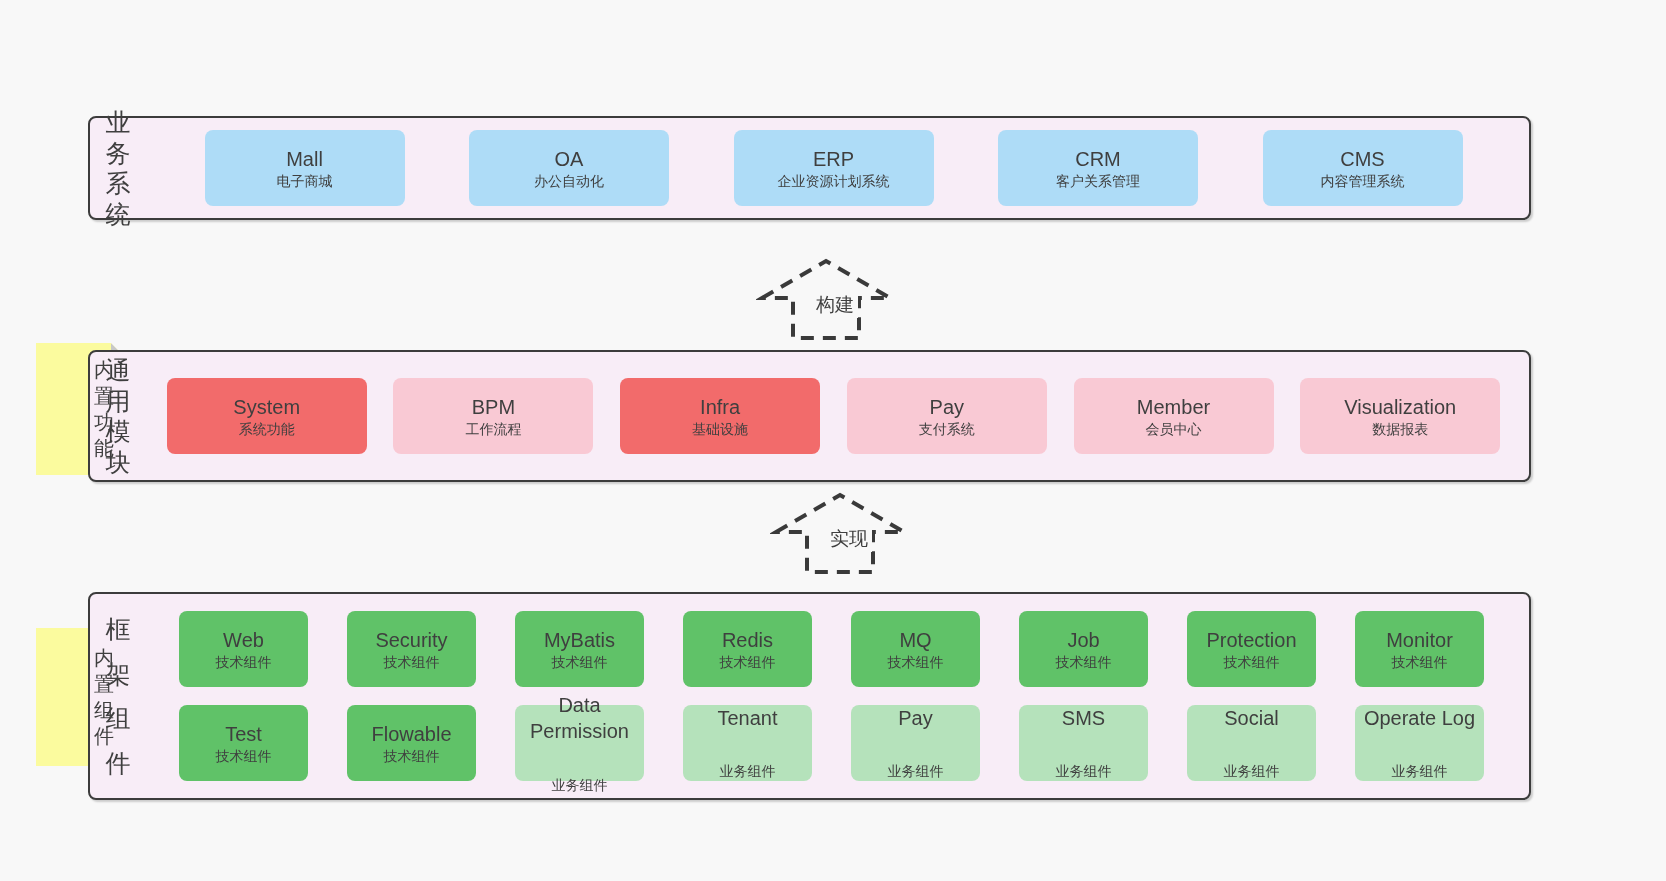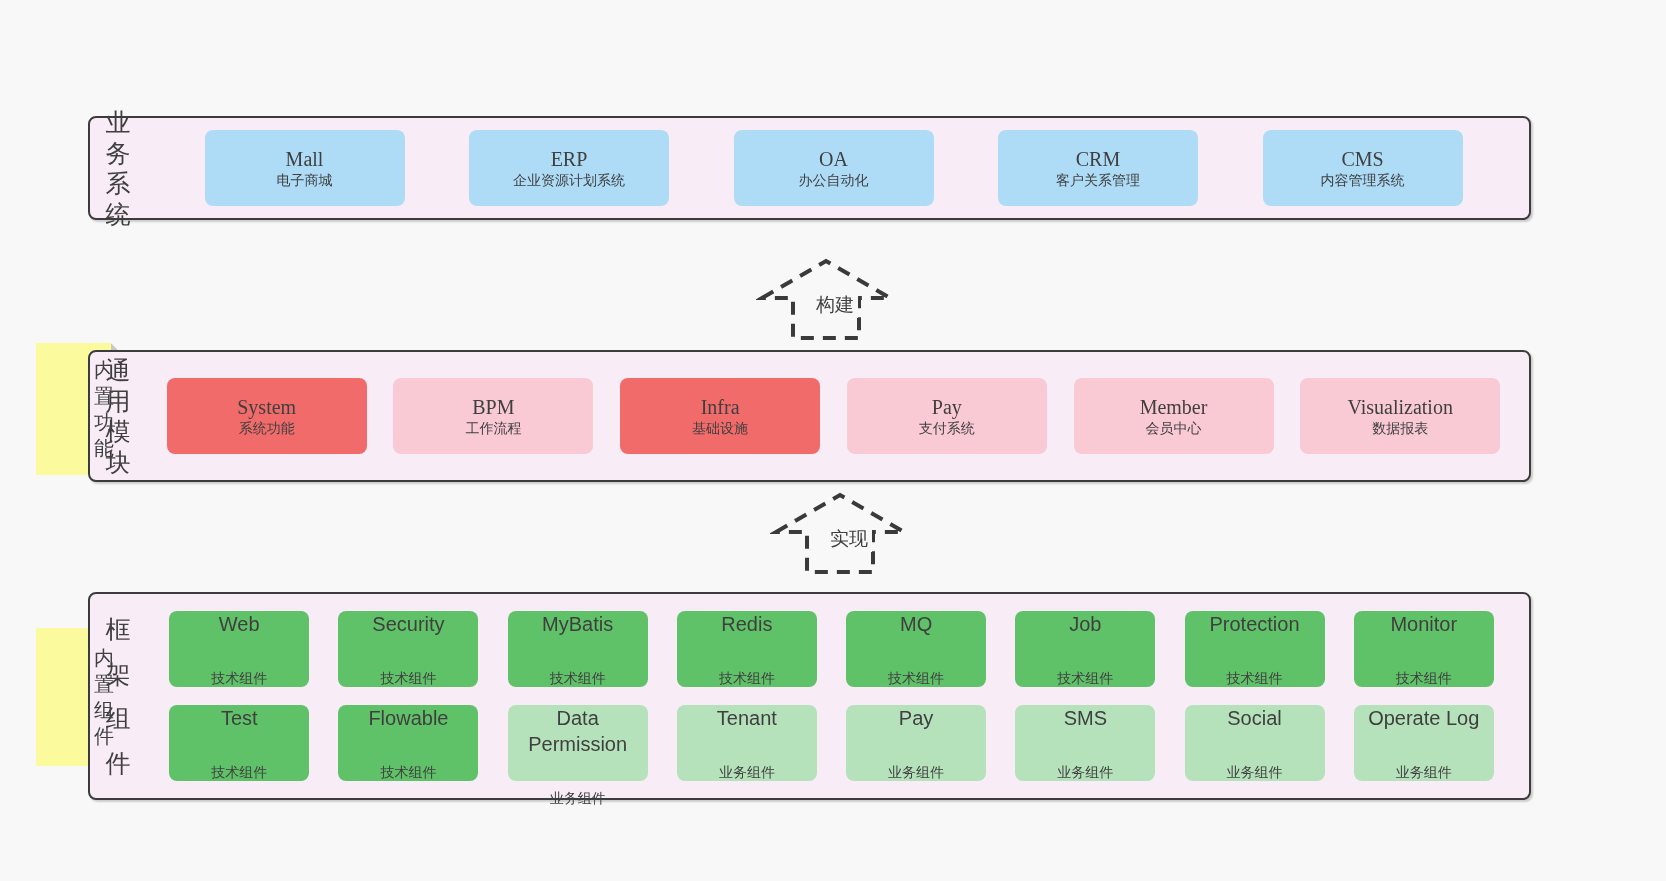--- a/index.html
+++ b/index.html
@@ -20,30 +20,29 @@
   .band-components{top:592px;height:208px;}
   .vlabel{
     flex:0 0 44px;margin-left:6px;
     font-size:25px;line-height:1.22;text-align:center;
     word-break:break-all;white-space:normal;
   }
   .vlabel-tall{line-height:1.78;}
   .boxes{
     flex:1;display:flex;justify-content:space-evenly;align-items:center;
     padding-right:2px;
-    font-family:Liberation Serif, serif;
   }
   .rows{flex:1;display:flex;flex-direction:column;gap:18px;padding-right:6px;}
   .row{display:flex;justify-content:space-evenly;align-items:center;}
   .box{
     width:200px;height:76px;border-radius:8px;
     display:flex;flex-direction:column;justify-content:center;align-items:center;
     text-align:center;line-height:1.32;
   }
-  .box-sm{width:140px;justify-content:space-between;}
+  .box-sm{width:129px;}
   .box .en{font-size:20px;}
   .box .zh{font-size:14px;}
   .blue{background:#aedcf7;}
   .red{background:#f26b6b;}
   .pink{background:#f9c9d4;}
   .green{background:#60c268;}
   .lightgreen{background:#b5e2bb;gap:31px;}
   .note{
     position:absolute;width:56px;background:#fbfb9e;
     display:flex;align-items:center;justify-content:center;padding-left:40px;
@@ -86,26 +85,26 @@
   </div>
 
   <div class="band band-business">
     <div class="vlabel">业务系统</div>
     <div class="boxes">
       <div class="box blue">
         <div class="en">Mall</div>
         <div class="zh">电子商城</div>
       </div>
       <div class="box blue">
+        <div class="en">OA</div>
+        <div class="zh">办公自动化</div>
+      </div>
+      <div class="box blue">
         <div class="en">ERP</div>
         <div class="zh">企业资源计划系统</div>
-      </div>
-      <div class="box blue">
-        <div class="en">OA</div>
-        <div class="zh">办公自动化</div>
       </div>
       <div class="box blue">
         <div class="en">CRM</div>
         <div class="zh">客户关系管理</div>
       </div>
       <div class="box blue">
         <div class="en">CMS</div>
         <div class="zh">内容管理系统</div>
       </div>
     </div>

